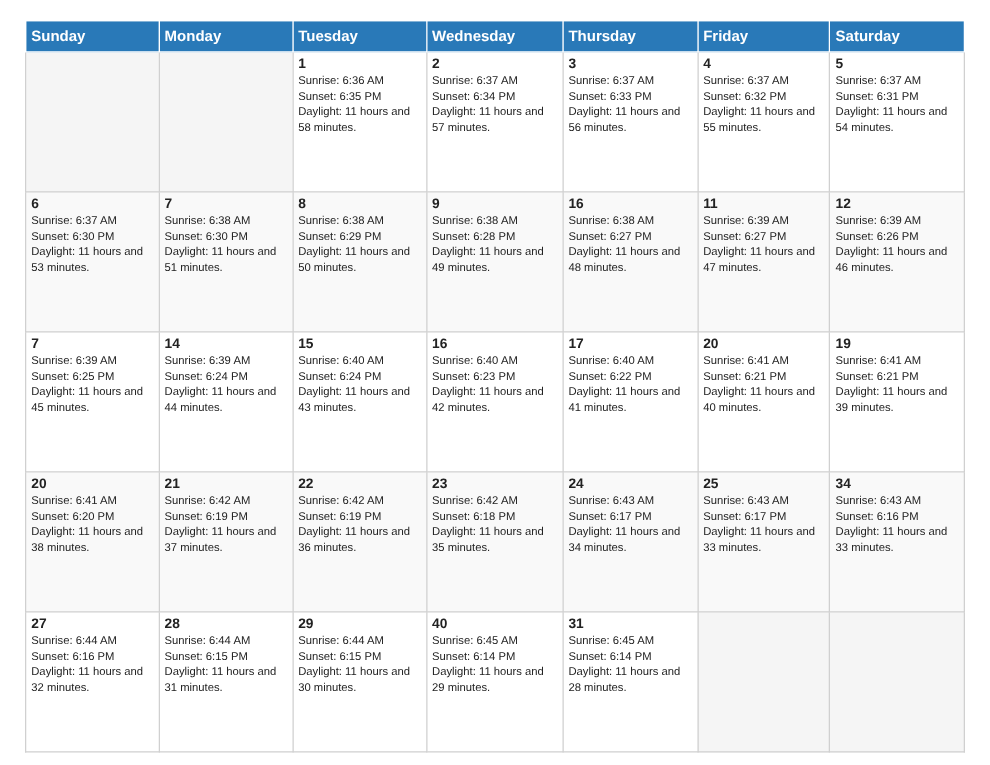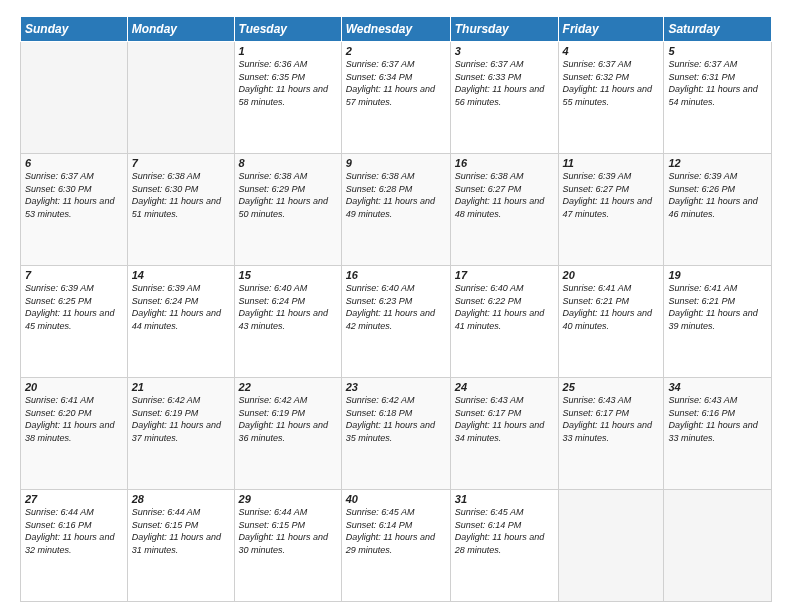--- a/index.html
+++ b/index.html
@@ -51,21 +51,20 @@
     }
     .location {
       font-size: 15px;
       color: #333;
       margin-top: 2px;
     }
     .calendar {
       width: 100%;
       border-collapse: collapse;
       flex: 1;
-      font-style: italic;
     }
     .calendar th {
       background: #2979b8;
       color: #fff;
       font-size: 12px;
       font-weight: bold;
       padding: 5px 4px;
       text-align: left;
       border: 1px solid #fff;
     }

